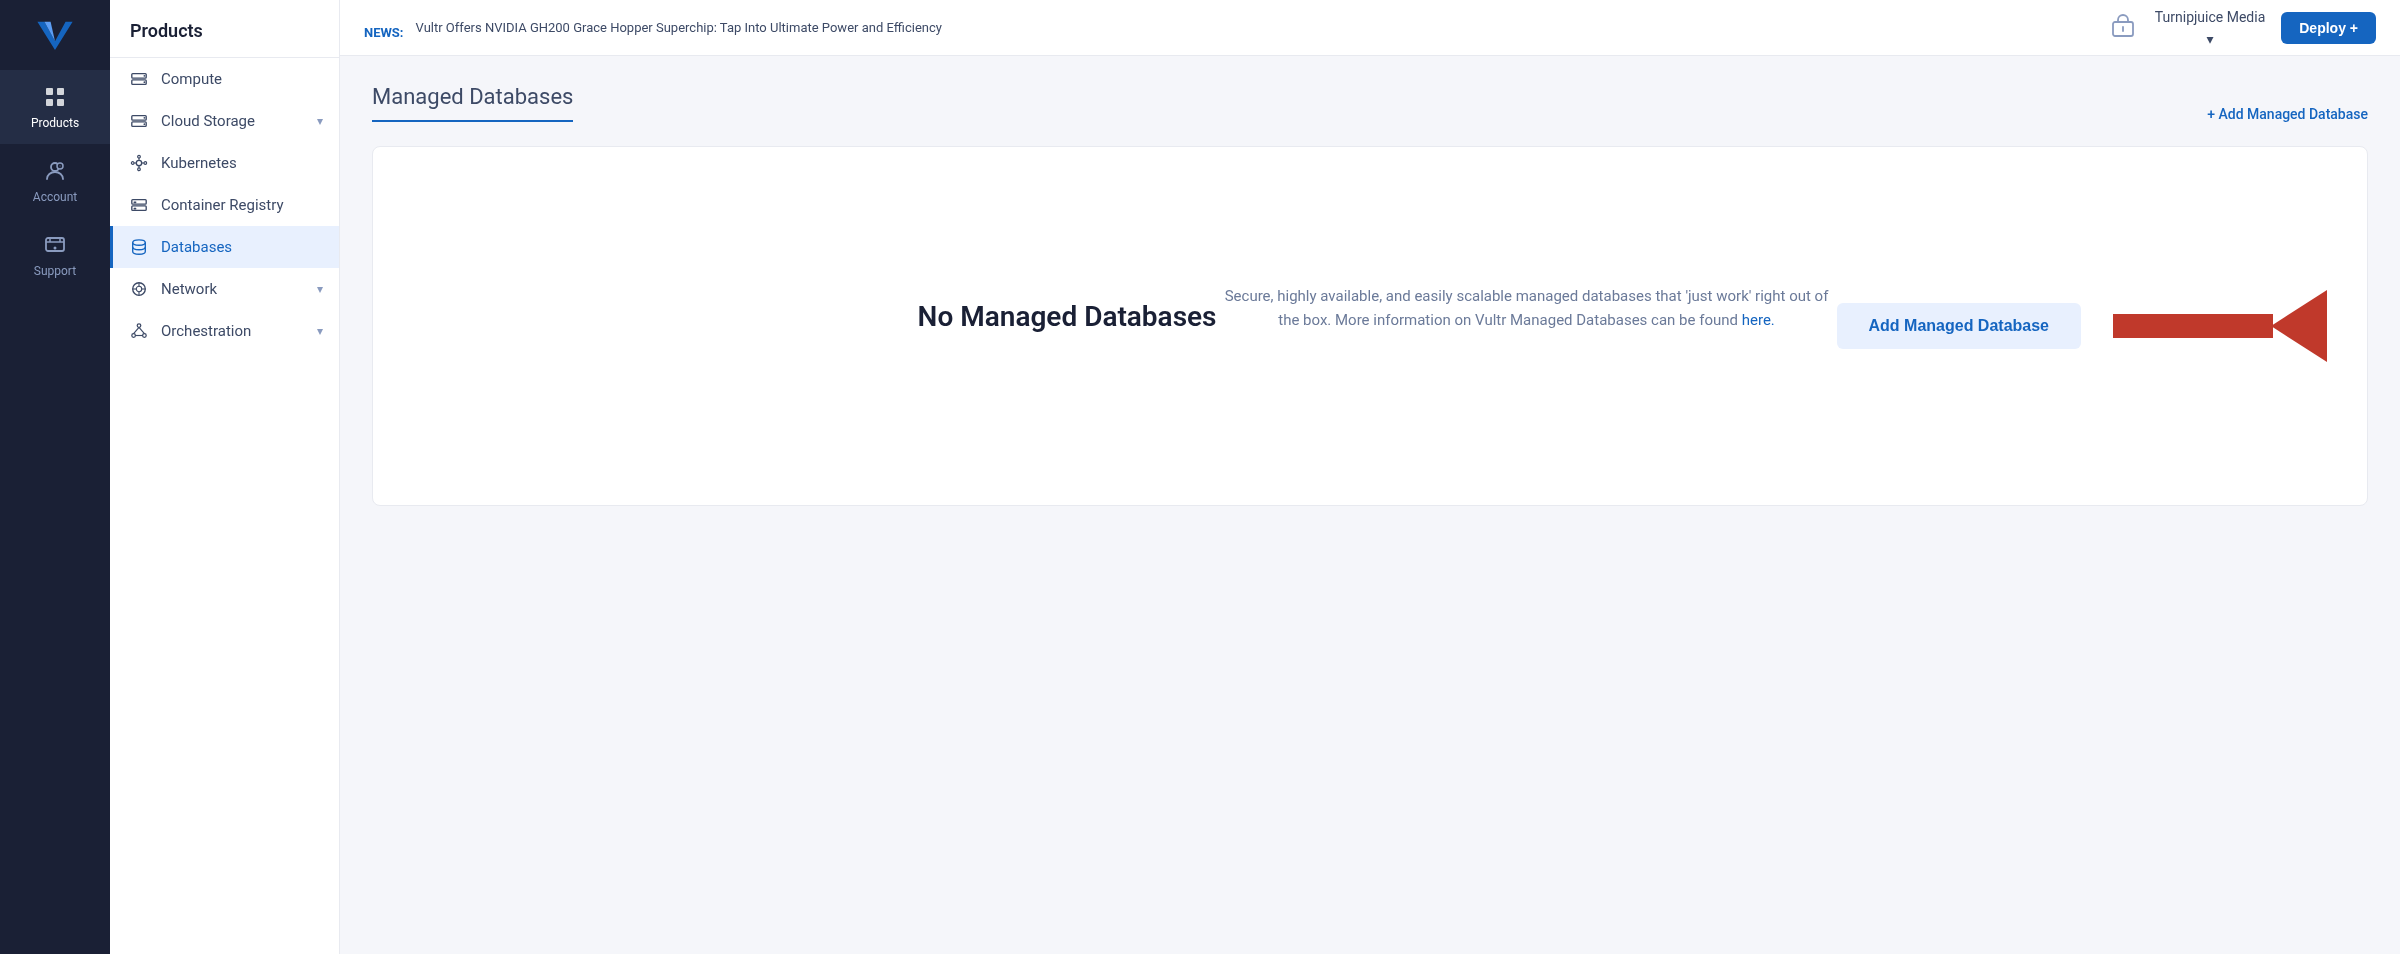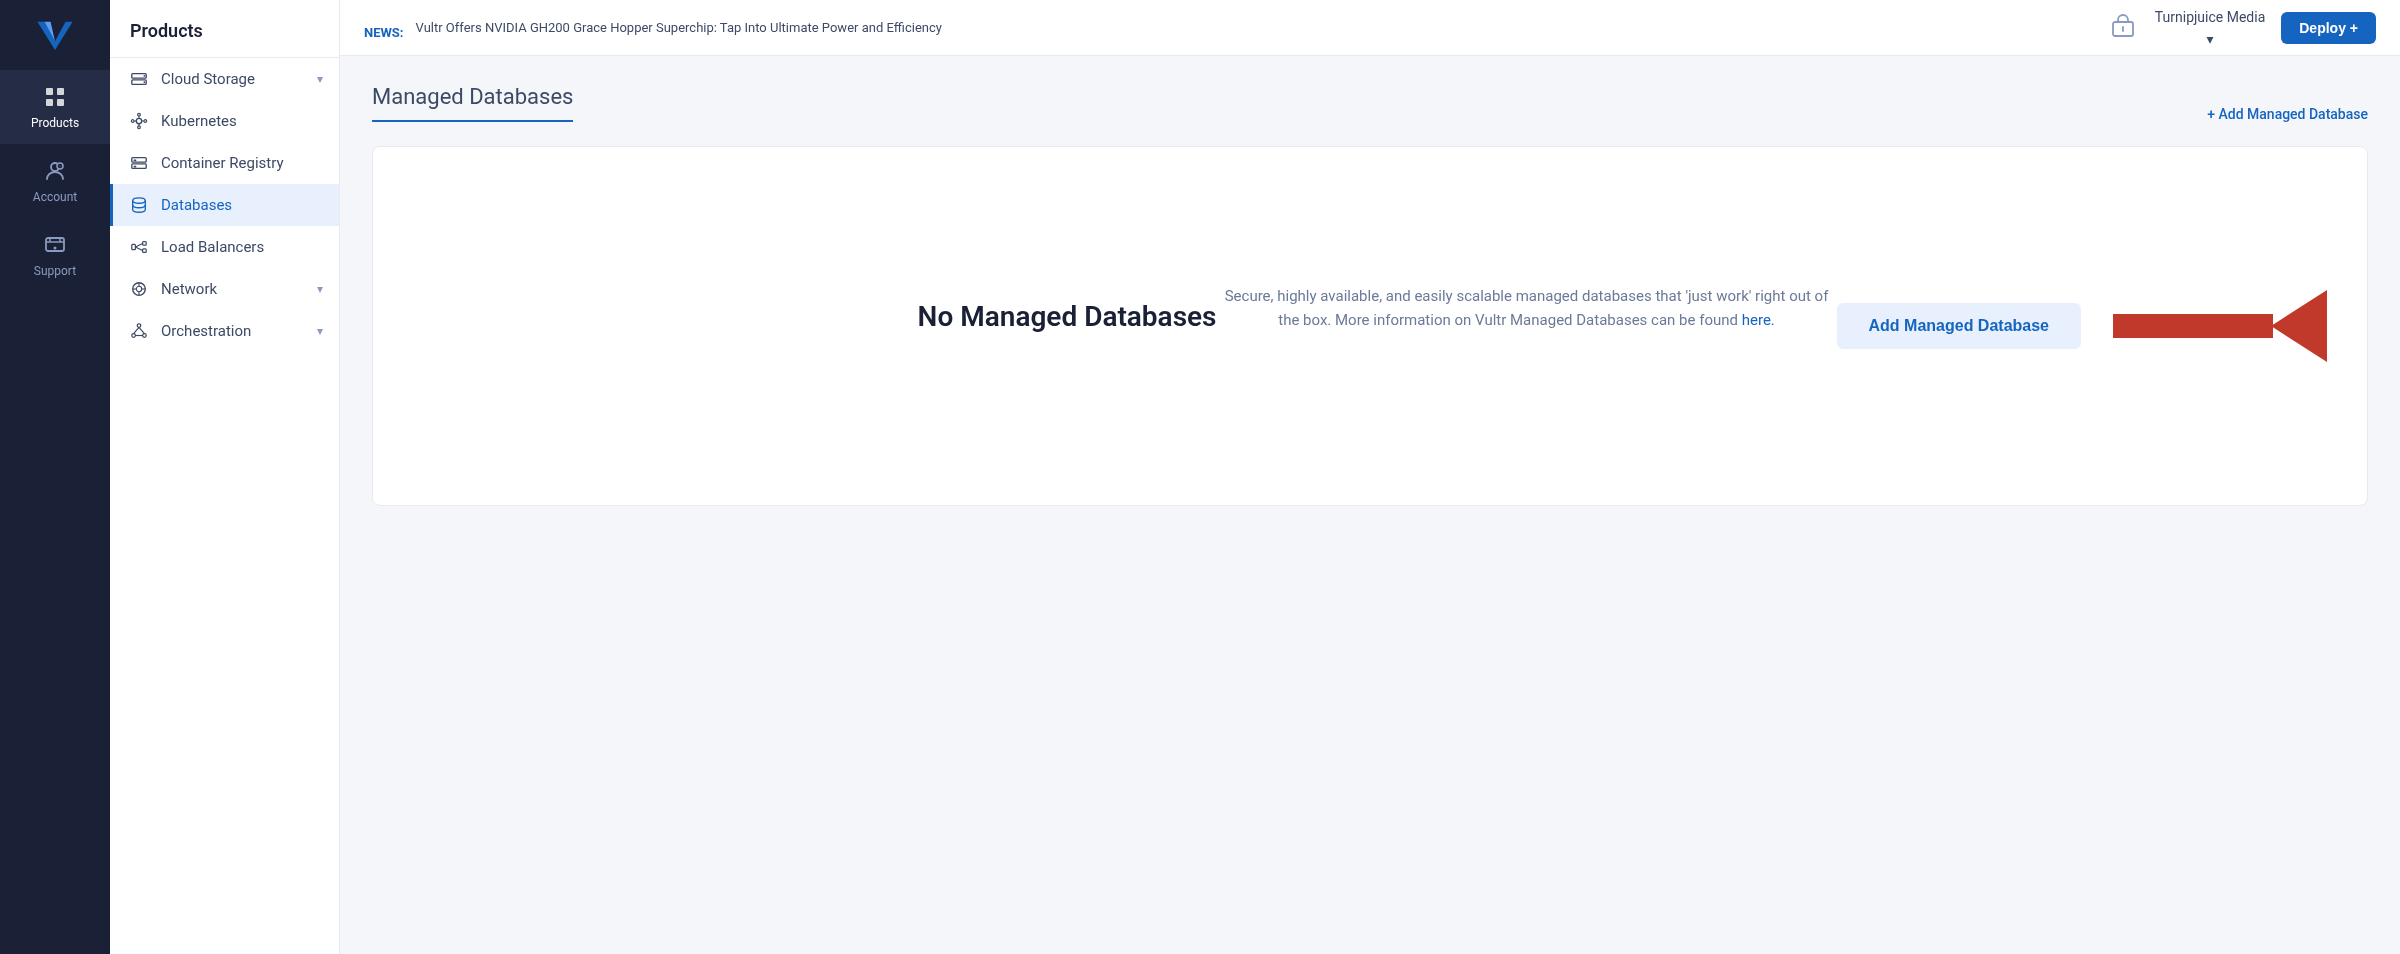--- a/index.html
+++ b/index.html
@@ -308,20 +308,31 @@
         <circle cx="12" cy="15" r="1.5" fill="currentColor"></circle>
       </svg>
     </div>
     <span>Support</span>
   </div>
 </nav>
 
 <aside class="second-sidebar">
   <div class="second-sidebar-header">Products</div>
 
+  <div class="sidebar-menu-item">
+    <div class="item-icon">
+      <svg width="18" height="18" viewBox="0 0 20 20" fill="none">
+        <rect x="2" y="4" width="16" height="5" rx="1" stroke="currentColor" stroke-width="1.5"></rect>
+        <rect x="2" y="11" width="16" height="5" rx="1" stroke="currentColor" stroke-width="1.5"></rect>
+        <circle cx="16" cy="6.5" r="1" fill="currentColor"></circle>
+        <circle cx="16" cy="13.5" r="1" fill="currentColor"></circle>
+      </svg>
+    </div>
+    <span>Compute</span>
+  </div>
 
   <div class="sidebar-menu-item">
     <div class="item-icon">
       <svg width="18" height="18" viewBox="0 0 20 20" fill="none">
         <rect x="2" y="4" width="16" height="5" rx="1" stroke="currentColor" stroke-width="1.5"></rect>
         <rect x="2" y="11" width="16" height="5" rx="1" stroke="currentColor" stroke-width="1.5"></rect>
         <circle cx="16" cy="6.5" r="1" fill="currentColor"></circle>
         <circle cx="16" cy="13.5" r="1" fill="currentColor"></circle>
       </svg>
     </div>
@@ -362,32 +373,20 @@
     <div class="item-icon">
       <svg width="18" height="18" viewBox="0 0 20 20" fill="none">
         <ellipse cx="10" cy="5" rx="7" ry="3" stroke="currentColor" stroke-width="1.5"></ellipse>
         <path d="M3 5v5c0 1.66 3.13 3 7 3s7-1.34 7-3V5" stroke="currentColor" stroke-width="1.5"></path>
         <path d="M3 10v5c0 1.66 3.13 3 7 3s7-1.34 7-3v-5" stroke="currentColor" stroke-width="1.5"></path>
       </svg>
     </div>
     <span>Databases</span>
   </div>
 
-  <div class="sidebar-menu-item">
-    <div class="item-icon">
-      <svg width="18" height="18" viewBox="0 0 20 20" fill="none">
-        <rect x="2" y="7" width="4" height="6" rx="1" stroke="currentColor" stroke-width="1.4"></rect>
-        <rect x="14" y="4" width="4" height="4" rx="1" stroke="currentColor" stroke-width="1.4"></rect>
-        <rect x="14" y="12" width="4" height="4" rx="1" stroke="currentColor" stroke-width="1.4"></rect>
-        <line x1="6" y1="10" x2="14" y2="6" stroke="currentColor" stroke-width="1.3"></line>
-        <line x1="6" y1="10" x2="14" y2="14" stroke="currentColor" stroke-width="1.3"></line>
-      </svg>
-    </div>
-    <span>Load Balancers</span>
-  </div>
 
   <div class="sidebar-menu-item">
     <div class="item-icon">
       <svg width="18" height="18" viewBox="0 0 20 20" fill="none">
         <circle cx="10" cy="10" r="7" stroke="currentColor" stroke-width="1.5"></circle>
         <circle cx="10" cy="10" r="3" stroke="currentColor" stroke-width="1.2"></circle>
         <line x1="3" y1="10" x2="7" y2="10" stroke="currentColor" stroke-width="1.2"></line>
         <line x1="13" y1="10" x2="17" y2="10" stroke="currentColor" stroke-width="1.2"></line>
         <line x1="10" y1="3" x2="10" y2="7" stroke="currentColor" stroke-width="1.2"></line>
         <line x1="10" y1="13" x2="10" y2="17" stroke="currentColor" stroke-width="1.2"></line>

